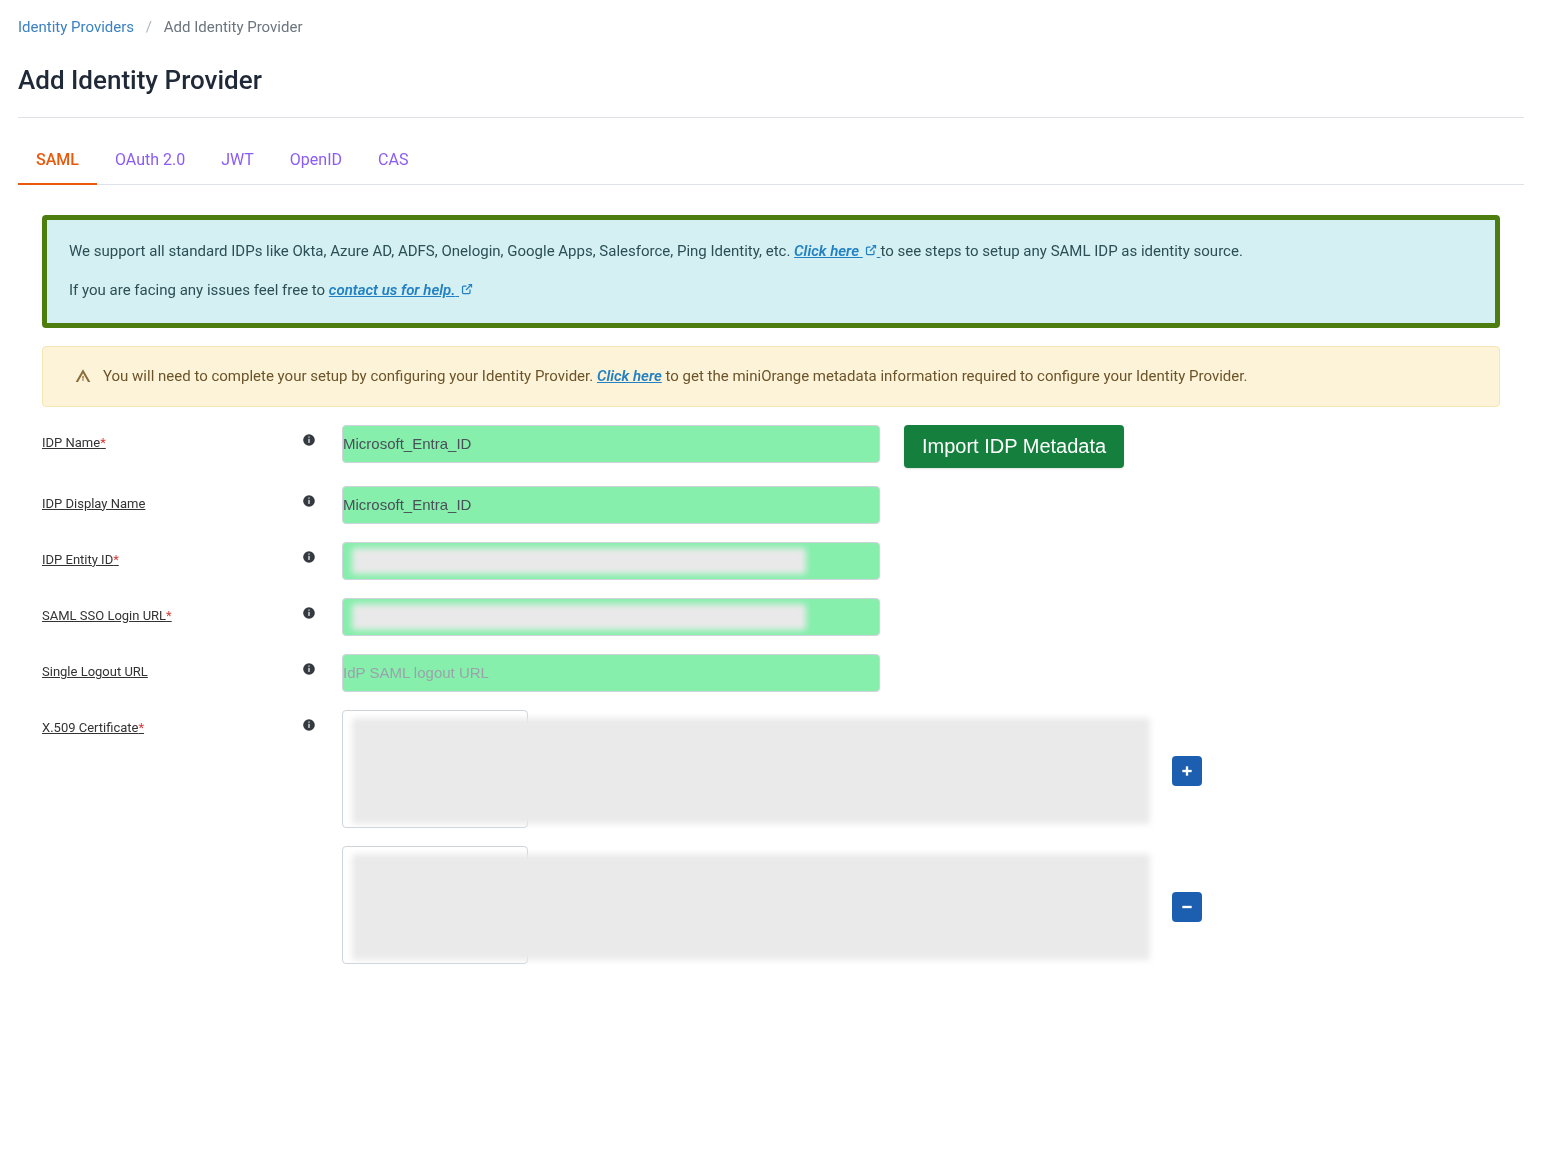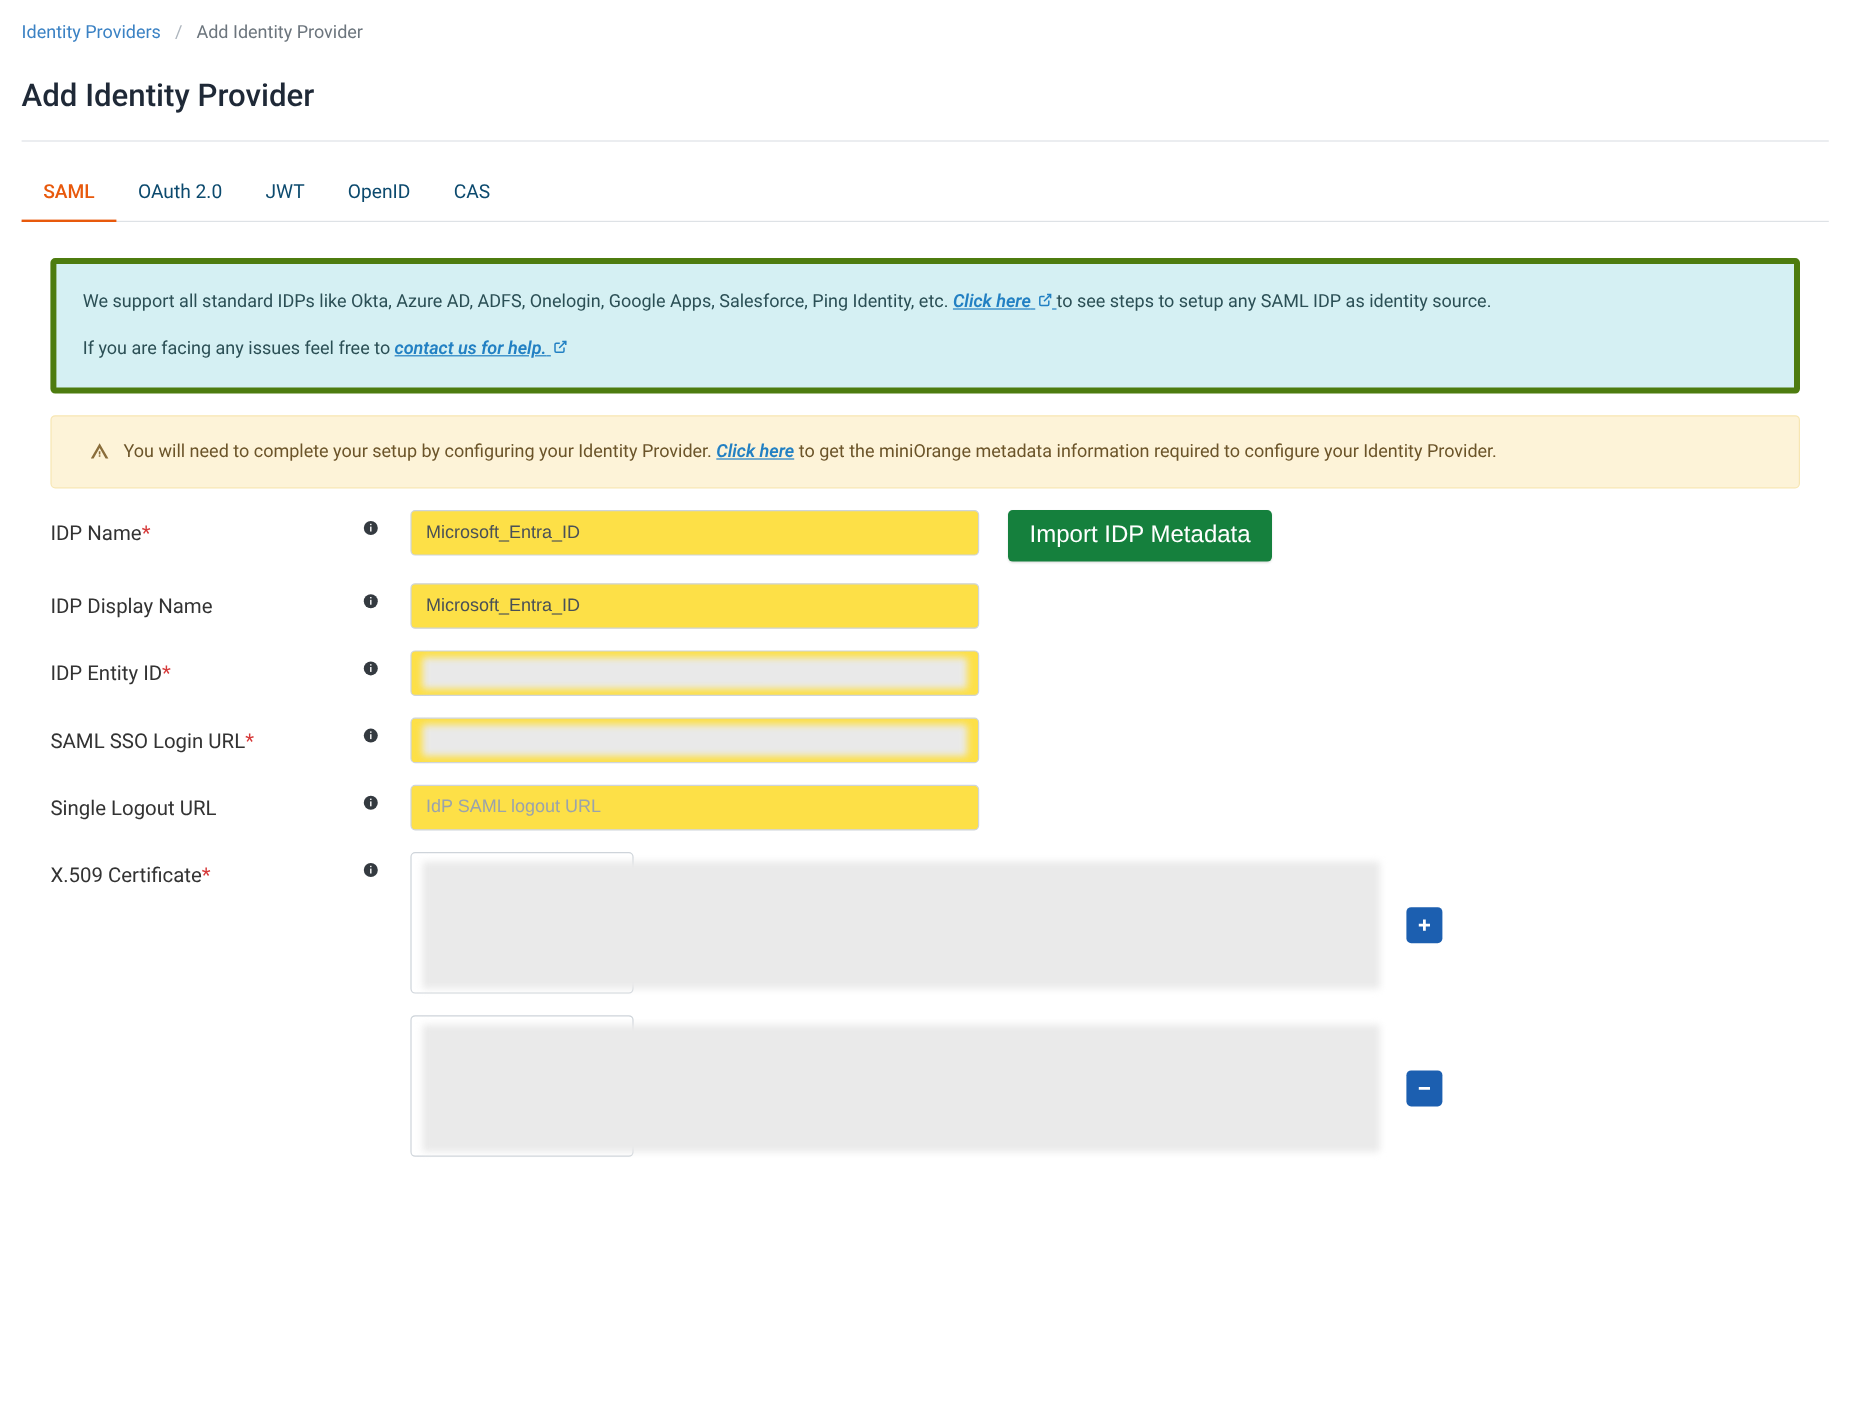--- a/index.html
+++ b/index.html
@@ -20,21 +20,21 @@
 
   h1.page-title { font-size: 26px; font-weight: 500; color: #1f2937; margin-bottom: 22px; }
 
   hr.rule { border: none; border-top: 1px solid #dee2e6; margin-bottom: 0; }
 
   
   .tabs { display: flex; border-bottom: 1px solid #dee2e6; margin-top: 18px; margin-bottom: 30px; gap: 0; }
   .tab {
     padding: 14px 18px;
     font-size: 16px;
-    color: #0c4a6e;
+    color: #8b5cf6;
     cursor: pointer;
     border-bottom: 2px solid transparent;
     margin-bottom: -1px;
   }
   .tab.active {
     color: #e8590c;
     border-bottom-color: #e8590c;
     font-weight: 500;
   }
 
@@ -86,41 +86,42 @@
   .form-row {
     display: flex;
     align-items: flex-start;
     margin-bottom: 18px;
   }
   .form-label {
     width: 260px;
     flex: 0 0 260px;
     padding-top: 10px;
     color: #333;
-    font-size: 17px;
+    font-size: 13px;
+    text-decoration: underline;
   }
   .req { color: #d63939; }
   .info-col {
     width: 40px; flex: 0 0 40px;
     padding-top: 8px;
     text-align: left;
   }
   .info-col svg { width: 14px; height: 14px; color: #343a40; }
   .field-col { flex: 1; display: flex; align-items: flex-start; gap: 24px; }
   .field-col.column { flex-direction: column; gap: 14px; align-items: stretch; }
 
   input[type="text"].text-input {
-    width: 474px;
+    width: 538px;
     height: 38px;
-    padding: 8px 12px;
+    padding: 8px 0;
     border: 1px solid #ced4da;
     border-radius: 4px;
     font-size: 15px;
     color: #495057;
-    background: #fde047;
+    background: #86efac;
   }
   input::placeholder { color: #9aa3ac; }
 
   .btn-primary {
     background: #15803d;
     color: #fff;
     border: none;
     border-radius: 4px;
     padding: 10px 18px;
     font-size: 20px;

